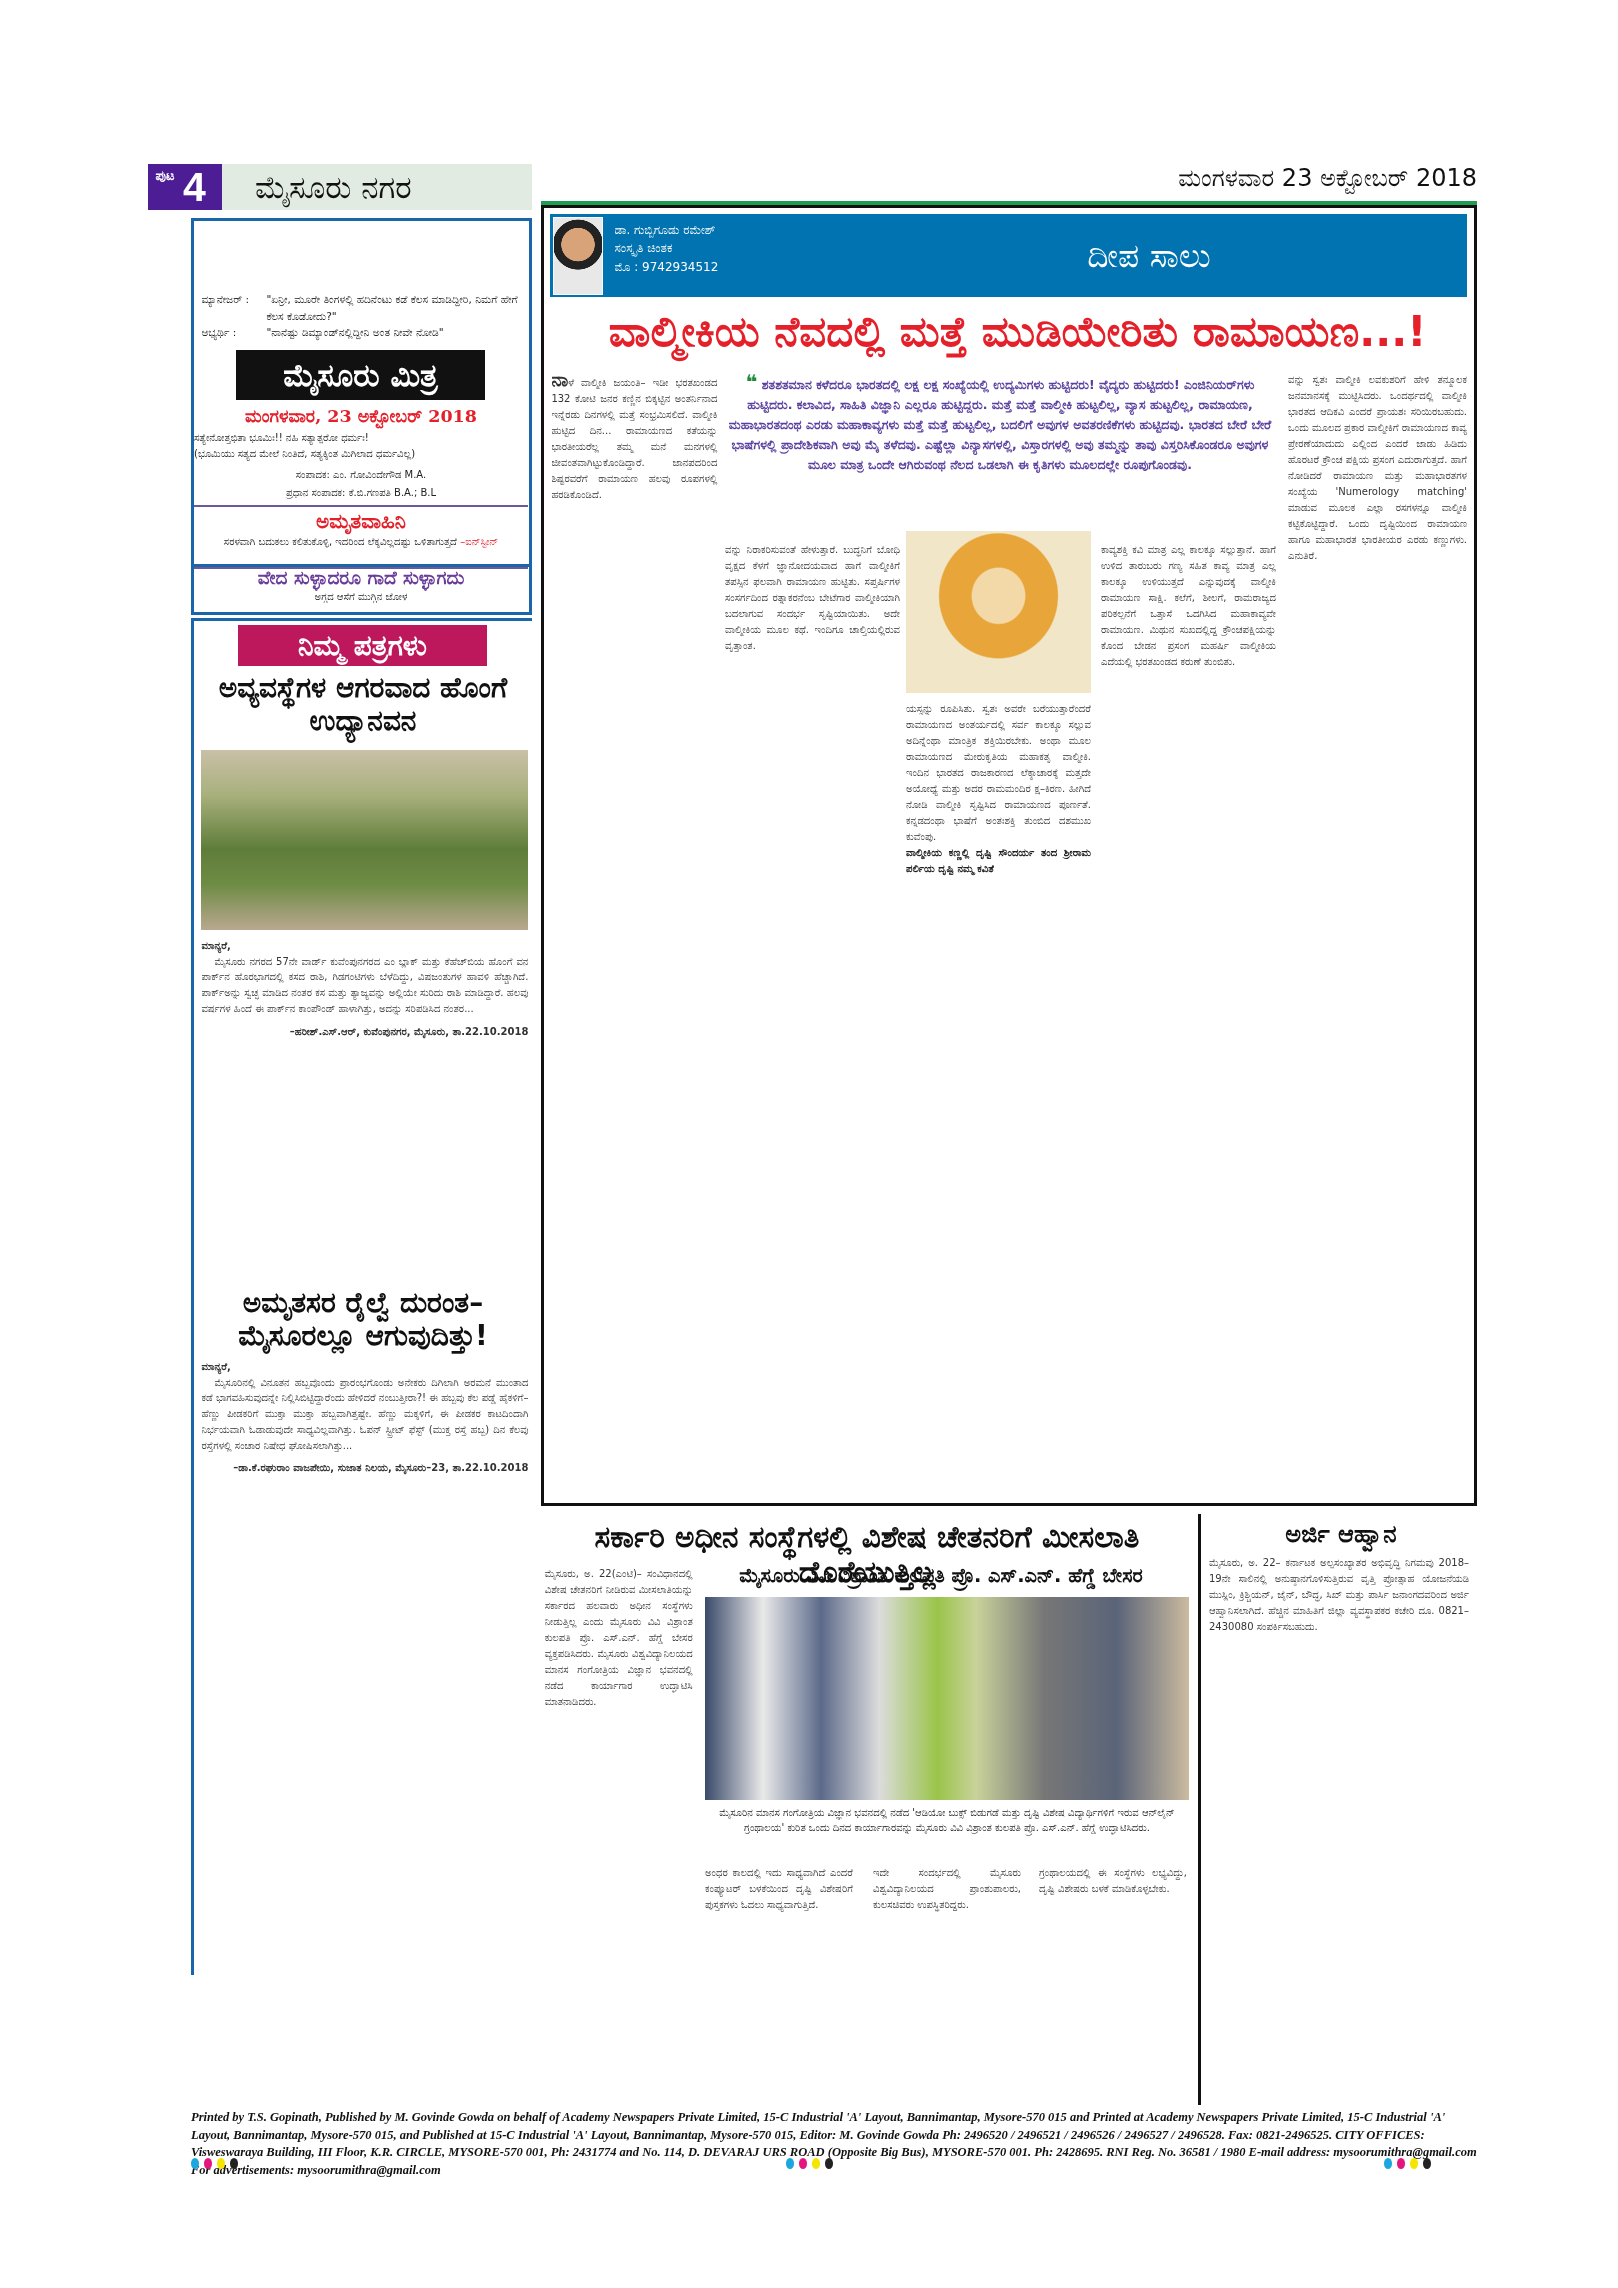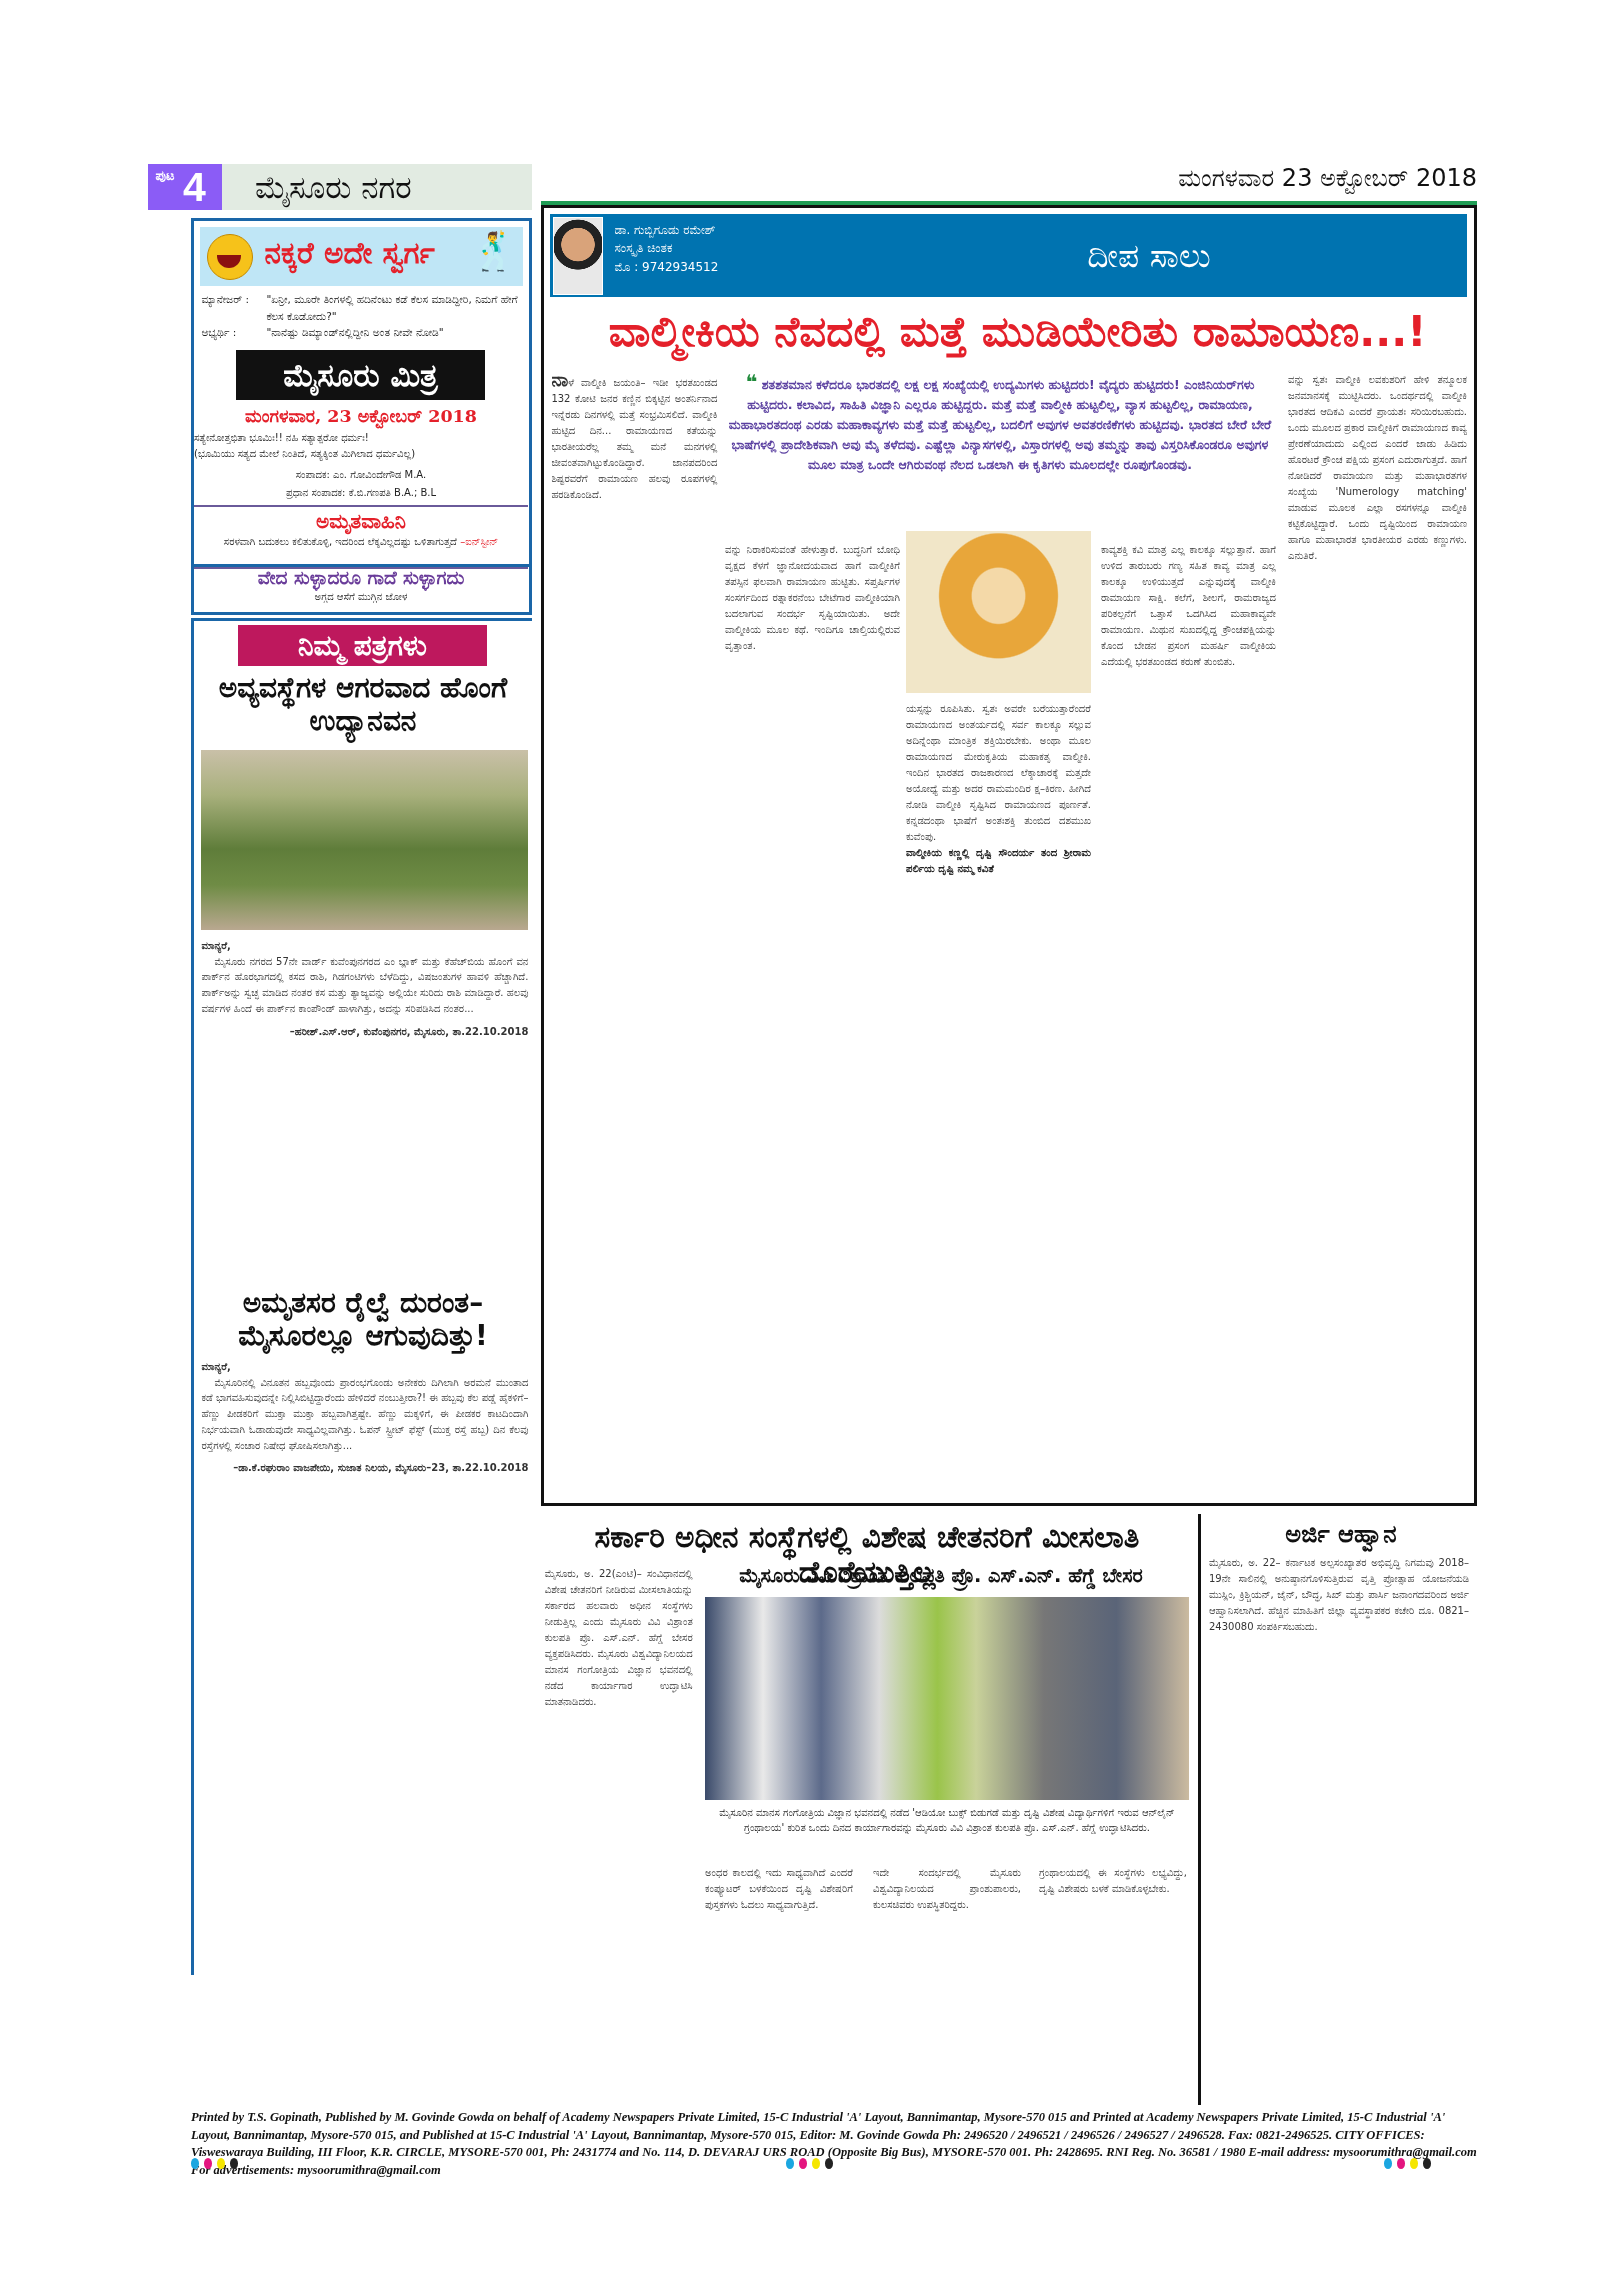--- a/index.html
+++ b/index.html
@@ -1,18 +1,18 @@
 <!DOCTYPE html>
 <html style="font-size:14.8px"><head>
 <meta charset="utf-8">
 <style>
   html,body{margin:0;padding:0;background:#fff;}
   body{width:1619px;height:2289px;position:relative;font-family:"DejaVu Sans",sans-serif;color:#222;overflow:hidden;}
   .abs{position:absolute;}
-  .pagebox{left:148px;top:164px;width:74px;height:46px;background:#8b5cf6;color:#fff;}
+  .pagebox{left:148px;top:164px;width:74px;height:46px;background:#4c1d95;color:#fff;}
   .pagebox .pl{position:absolute;left:7.4px;top:3.7px;font-size:13px;font-weight:bold;}
   .pagebox .pn{position:absolute;left:35px;top:0;font-size:41px;font-weight:bold;line-height:46px;font-family:"Liberation Sans",sans-serif;}
   .section{left:222px;top:164px;width:310px;height:46px;background:#e2ebe2;font-size:31px;line-height:46px;padding-left:33px;box-sizing:border-box;color:#111;}
   .dateline{left:1089px;top:164px;width:388px;height:37px;text-align:right;font-size:24px;color:#111;}
   .greenrule{left:541px;top:201px;width:936px;height:3.7px;background:#1f9d55;}
   .leftbox{left:191px;top:218px;width:341px;height:349px;border:3.7px solid #1a66a8;background:#fff;box-sizing:border-box;}
   .joke-banner{position:absolute;left:5.5px;top:5.5px;width:323px;height:59px;background:#bfe6f6;}
   .joke-title{position:absolute;left:65px;top:9.2px;font-size:29.5px;font-weight:bold;color:#e4202a;}
   .smile{position:absolute;left:7.4px;top:7.4px;width:44px;height:44px;border-radius:50%;background:#f6c21a;border:1.8px solid #c48a00;}
   .smile:after{content:"";position:absolute;left:9.2px;top:20px;width:24px;height:13px;background:#8b1010;border-radius:0 0 13px 13px;}
@@ -66,25 +66,20 @@
 
 <div class="abs pagebox">
   <span class="pl">ಪುಟ</span>
   <span class="pn">4</span>
 </div>
 <div class="abs section">ಮೈಸೂರು ನಗರ</div>
 <div class="abs dateline">ಮಂಗಳವಾರ 23 ಅಕ್ಟೋಬರ್ 2018</div>
 <div class="abs greenrule"></div>
 
 <div class="abs leftbox">
-  <div class="joke-banner">
-    <div class="smile"></div>
-    <div class="joke-title">ನಕ್ಕರೆ ಅದೇ ಸ್ವರ್ಗ</div>
-    <div class="dancer">🕺</div>
-  </div>
   <div class="joke-lines">
     <div class="row">
       <span class="who">ಮ್ಯಾನೇಜರ್ :</span>
       <span>"ಏನ್ರೀ, ಮೂರೇ ತಿಂಗಳಲ್ಲಿ ಹದಿನೆಂಟು ಕಡೆ ಕೆಲಸ ಮಾಡಿದ್ದೀರಿ, ನಿಮಗೆ ಹೇಗೆ ಕೆಲಸ ಕೊಡೋದು?"</span>
     </div>
     <div class="row">
       <span class="who">ಅಭ್ಯರ್ಥಿ :</span>
       <span>"ನಾನೆಷ್ಟು ಡಿಮ್ಯಾಂಡ್‌ನಲ್ಲಿದ್ದೀನಿ ಅಂತ ನೀವೇ ನೋಡಿ"</span>
     </div>
   </div>

